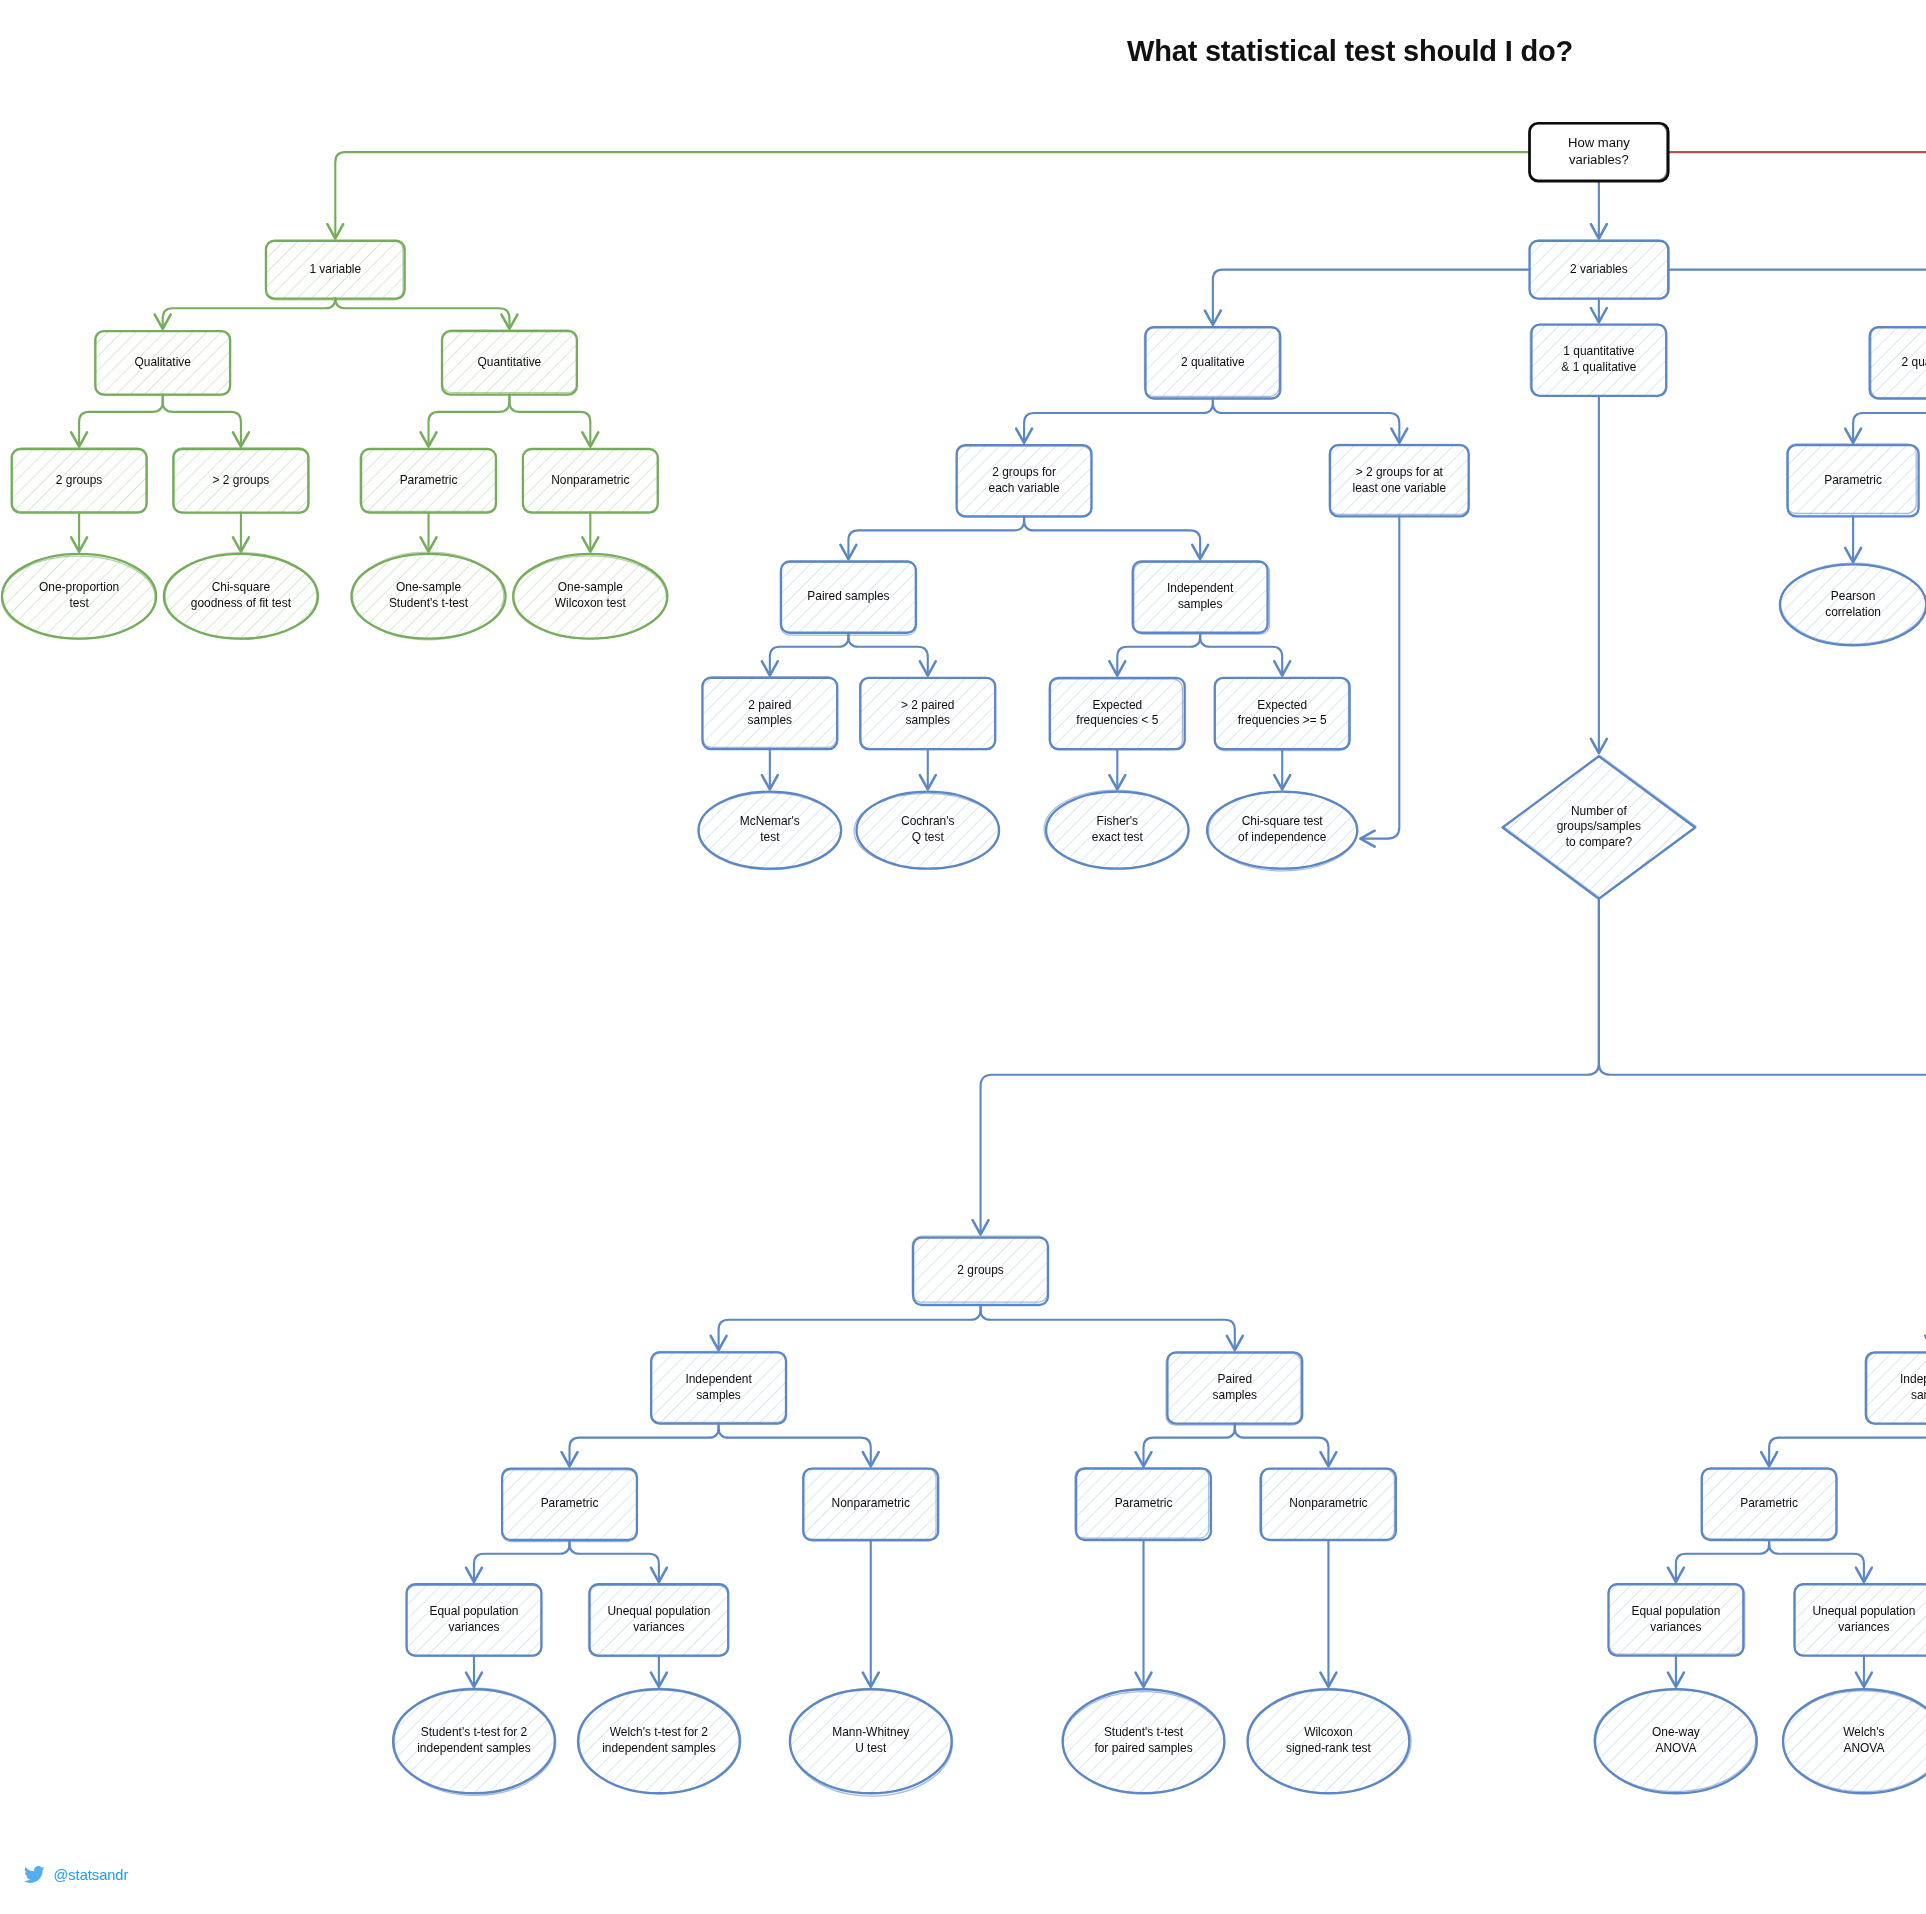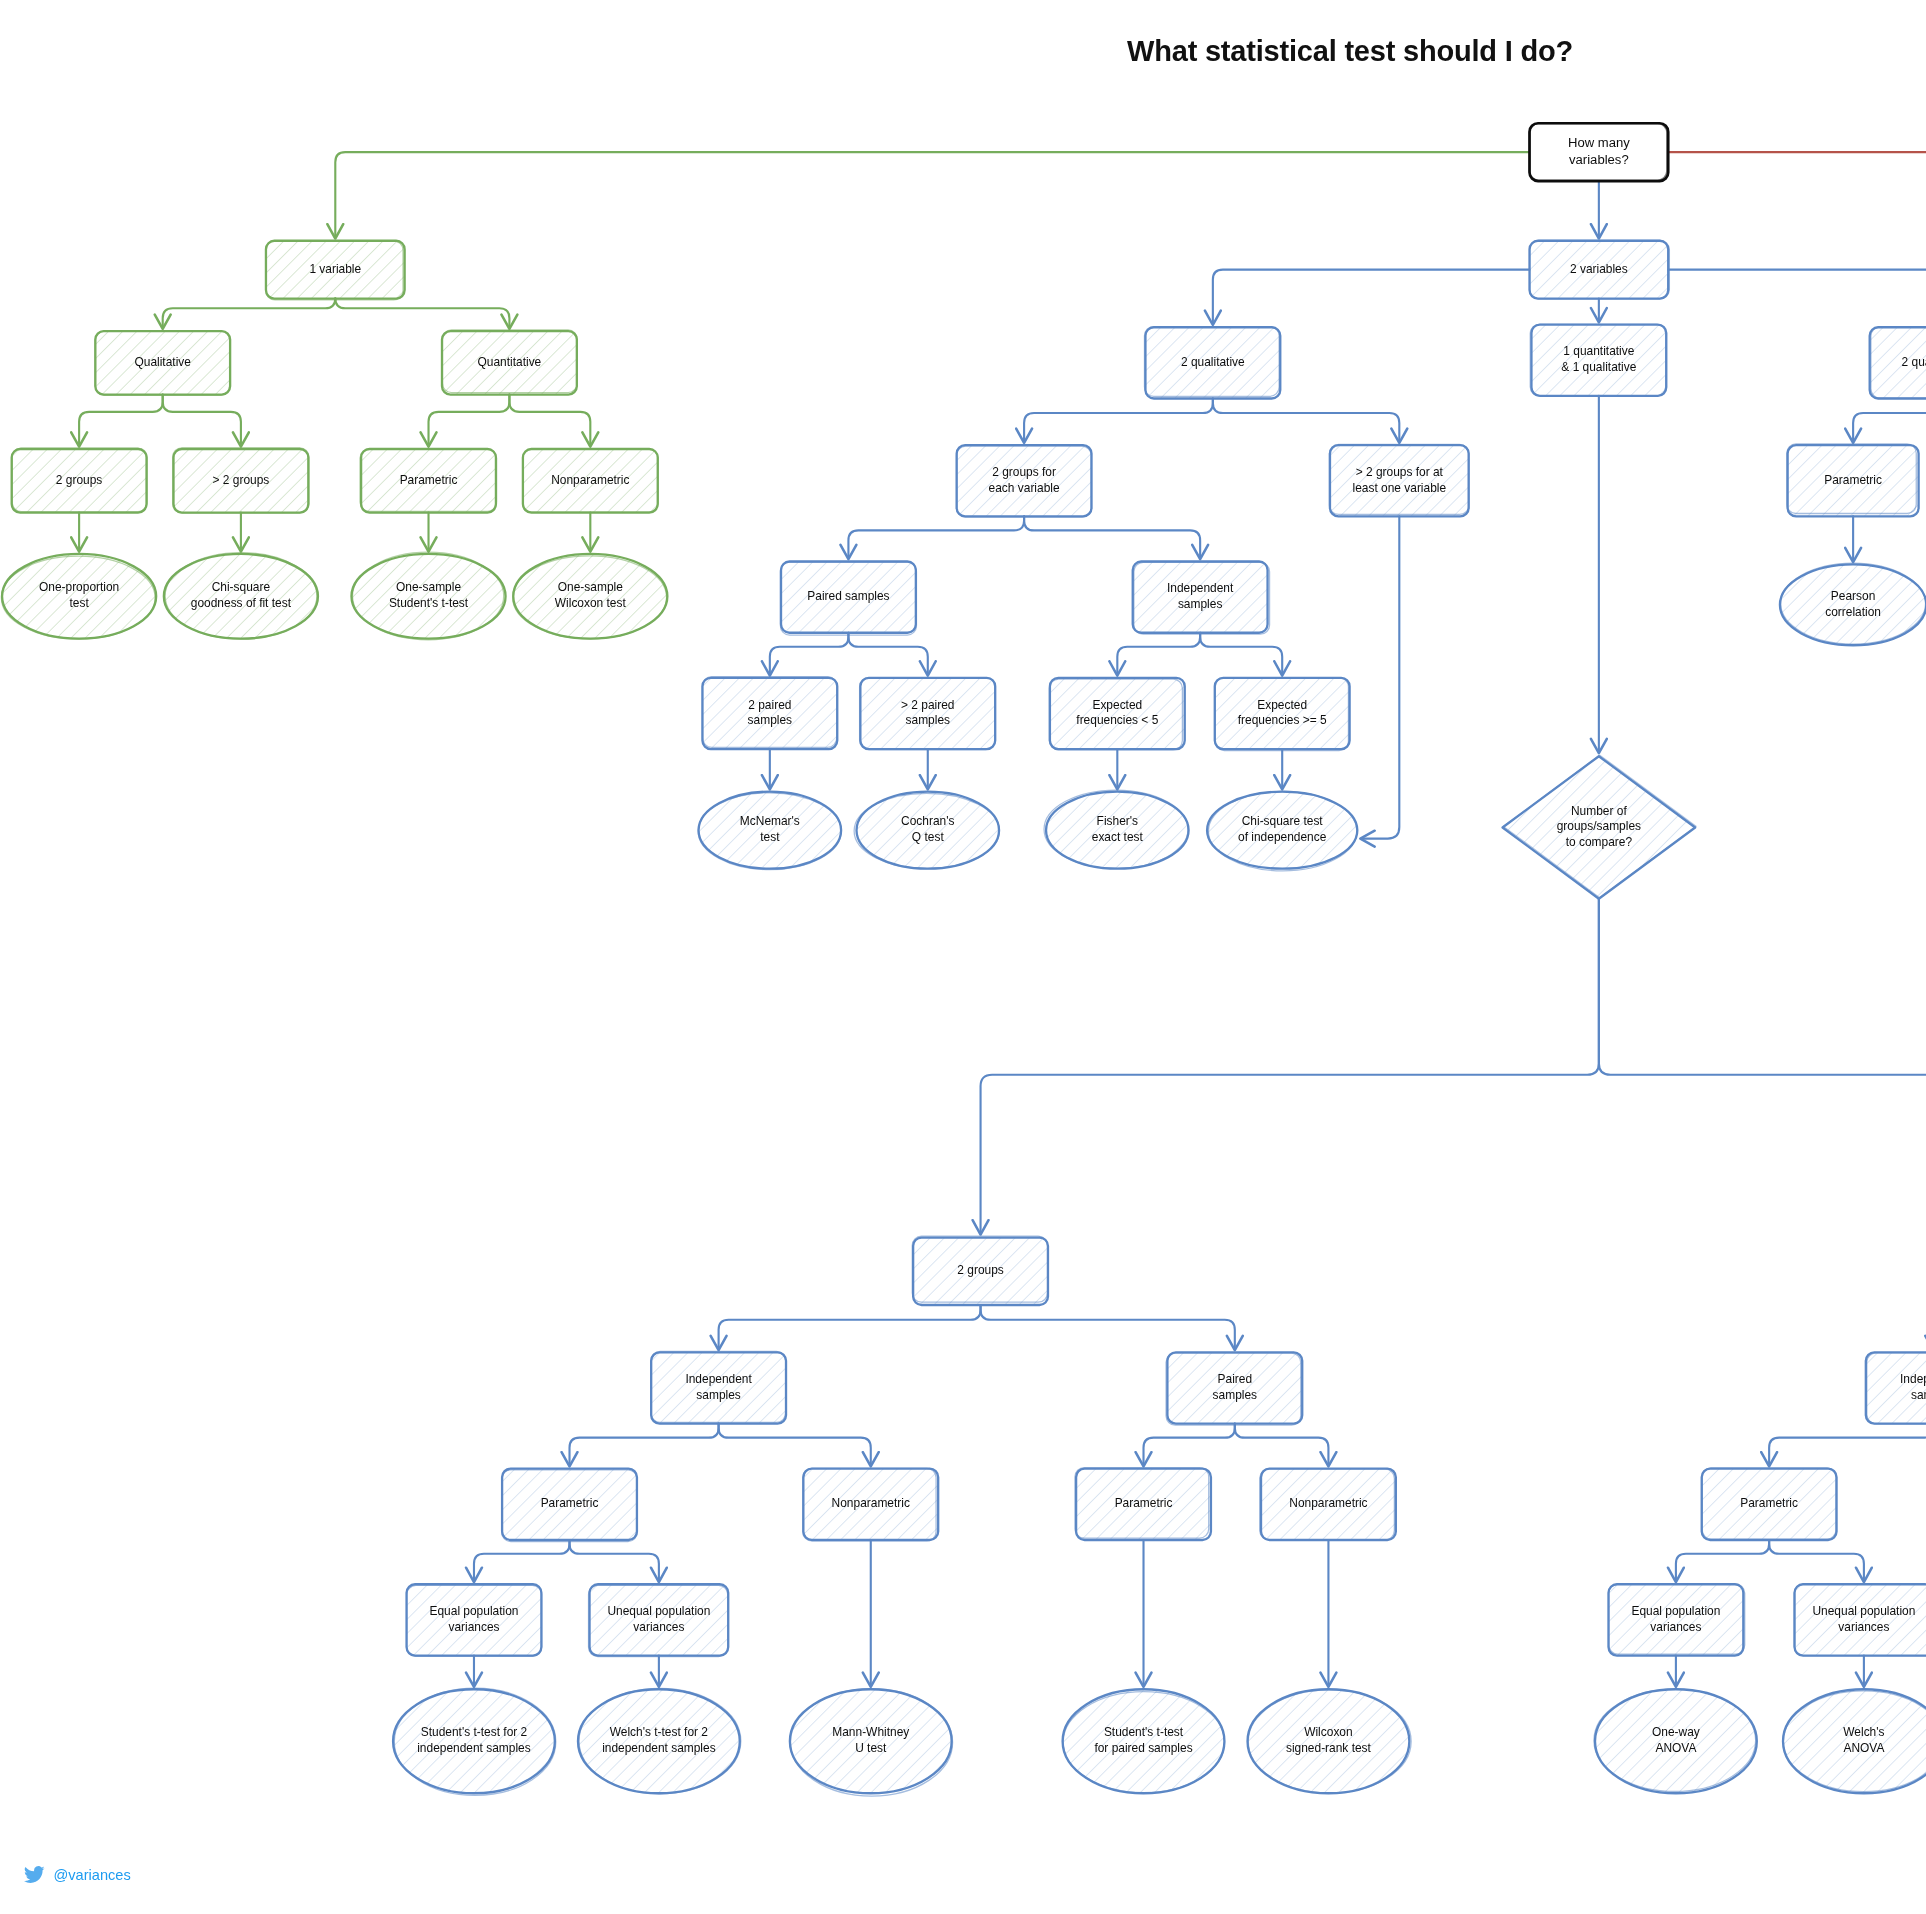--- a/index.html
+++ b/index.html
@@ -469,17 +469,17 @@
           <ellipse cx="6850.031284293553" cy="1571.4544624485598" rx="192.9871913580247" ry="110.76871141975309" fill="none" stroke="#b5534a" stroke-width="3.3000000000000003" opacity="0.55"></ellipse>
           <text x="6848" y="1549.54" class="nodelabel"><tspan x="6848" dy="0">Multinomial</tspan><tspan x="6848" dy="40.92">logistic regression</tspan></text>
         </g>
       </g>
   </svg>
 
   <div id="credit">
     <svg width="21" height="17.7" viewBox="0 0 24 20">
       <path fill="#55acee" d="M23.64 2.37c-.87.39-1.8.65-2.78.77a4.85 4.85 0 0 0 2.13-2.67 9.7 9.7 0 0 1-3.08 1.17A4.84 4.84 0 0 0 11.6 5.9 13.74 13.74 0 0 1 1.64.9a4.84 4.84 0 0 0 1.5 6.46 4.8 4.8 0 0 1-2.2-.6v.06a4.84 4.84 0 0 0 3.89 4.74 4.86 4.86 0 0 1-2.19.08 4.85 4.85 0 0 0 4.53 3.36A9.72 9.72 0 0 1 0 17.02a13.7 13.7 0 0 0 7.43 2.18c8.91 0 13.79-7.38 13.79-13.78l-.02-.63a9.8 9.8 0 0 0 2.44-2.5z"></path>
     </svg>
-    <span class="handle">@variances</span>
+    <span class="handle">@statsandr</span>
   </div>
 
 </div>
 
 
 </body></html>

